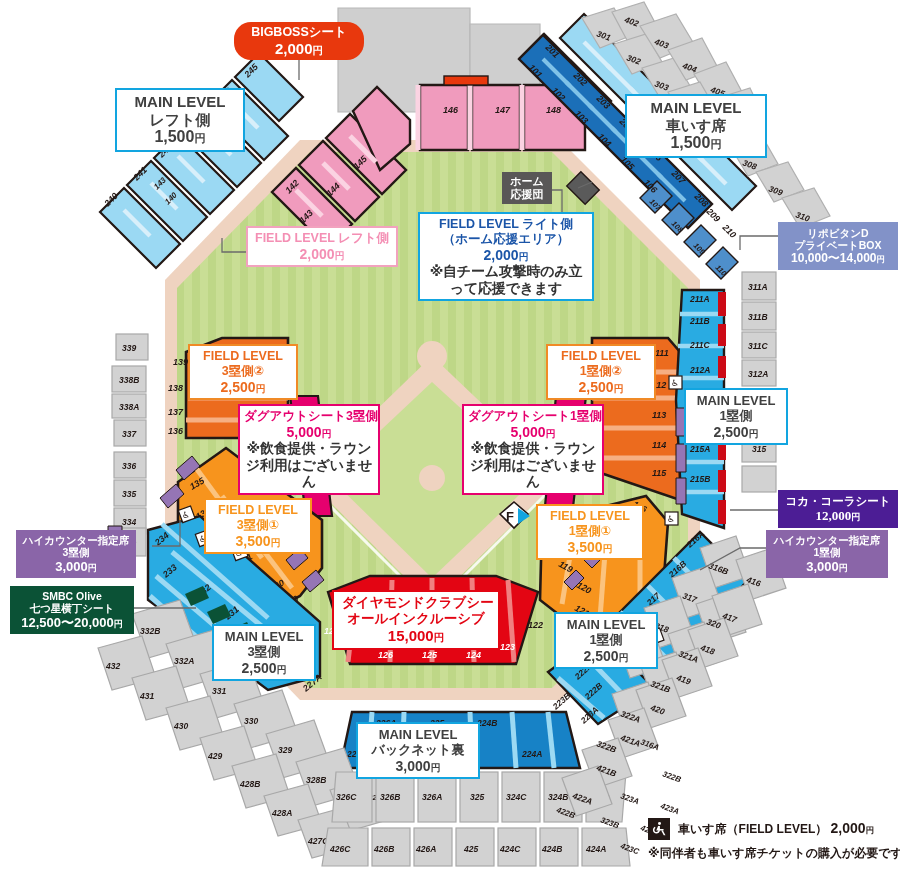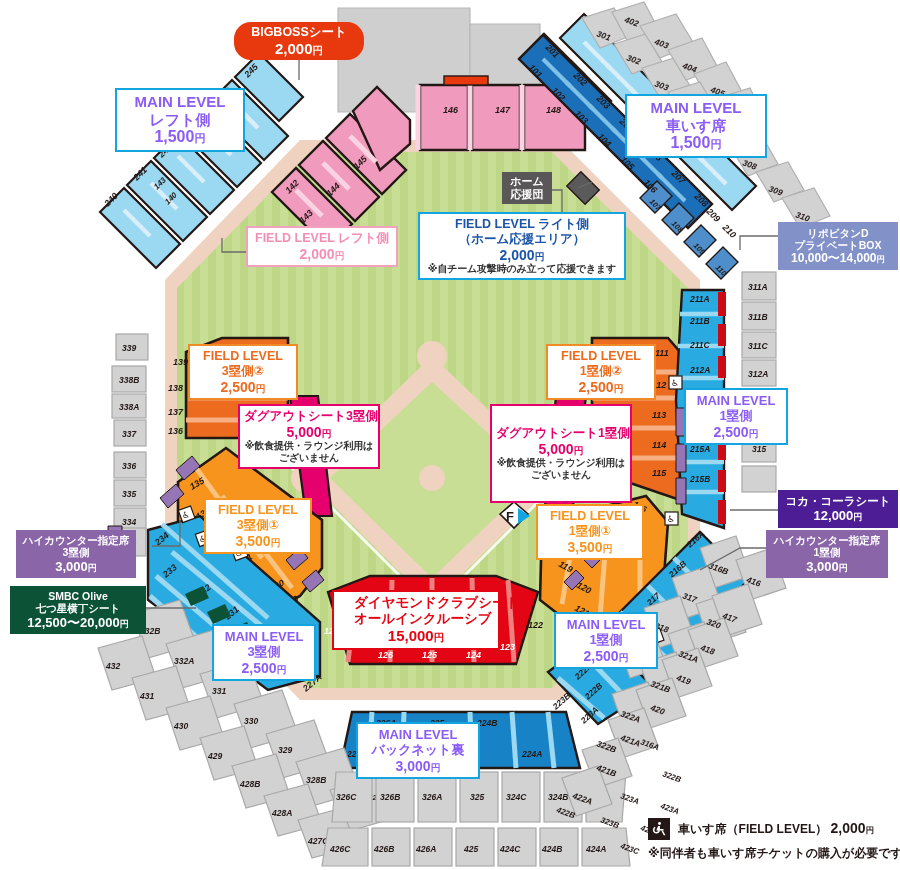--- a/index.html
+++ b/index.html
@@ -6,24 +6,24 @@
   body{width:900px;height:870px;position:relative;overflow:hidden;
        font-family:"Liberation Sans","DejaVu Sans",sans-serif;}
   #stage{position:absolute;left:0;top:0;width:900px;height:870px;}
   svg#map{position:absolute;left:0;top:0;width:900px;height:870px;}
 
   
   .callout{position:absolute;background:#ffffff;box-sizing:border-box;
            text-align:center;line-height:1.18;z-index:40;}
   .callout .l1,.callout .l2,.callout .l3,.callout .l4{display:block;white-space:nowrap;}
   .yen{font-size:.70em;}
-  .note{font-size:10px;color:#333;font-weight:700;letter-spacing:-.2px;}
-
-  
-  .c-blue{border:2px solid #12A5E0;color:#8b5cf6;font-weight:700;}
+  .note{font-size:14px;color:#333;font-weight:700;letter-spacing:-.2px;}
+
+  
+  .c-blue{border:2px solid #12A5E0;color:#404040;font-weight:700;}
   
   .c-pink{border:2px solid #F2A2BE;color:#F48FB4;font-weight:700;}
   
   .c-orange2{border:2px solid #F08A26;color:#EC6B1E;font-weight:700;}
   
   .c-orange1{border:2px solid #F7941D;color:#F7941D;font-weight:700;}
   
   .c-magenta{border:2px solid #E6006E;color:#E6006E;font-weight:700;}
   
   .c-redsolid{background:#E8380D;color:#fff;font-weight:700;border:none;}
@@ -651,21 +651,21 @@
       </div>
       <div class="callout c-blue" style="left: 625px; top: 94px; width: 142px; min-height: 58px; font-size: 15px; display: flex; flex-direction: column; justify-content: center; padding: 3px 4px;">
         <span class="l1">MAIN LEVEL</span>
         <span class="l2">車いす席</span>
         <span class="price" style="font-size: 16px;"><span>1,500</span><span class="yen">円</span></span>
       </div>
       <div class="callout c-pink" style="left: 246px; top: 226px; width: 152px; min-height: 38px; font-size: 12.5px; display: flex; flex-direction: column; justify-content: center; padding: 3px 4px;">
         <span class="l1">FIELD LEVEL レフト側</span>
         <span class="price" style="font-size: 14px;"><span>2,000</span><span class="yen">円</span></span>
       </div>
-      <div class="callout c-cyan" style="left: 418px; top: 212px; width: 208px; min-height: 62px; font-size: 12.5px; display: flex; flex-direction: column; justify-content: center; padding: 3px 4px;">
+      <div class="callout c-cyan" style="left: 418px; top: 212px; width: 176px; min-height: 62px; font-size: 12.5px; display: flex; flex-direction: column; justify-content: center; padding: 3px 4px;">
         <span class="l1">FIELD LEVEL ライト側</span>
         <span class="l2">（ホーム応援エリア）</span>
         <span class="price" style="font-size: 14px;"><span>2,000</span><span class="yen">円</span></span>
         <span class="note">※自チーム攻撃時のみ立って応援できます</span>
       </div>
       <div class="callout c-gray" style="left: 502px; top: 172px; width: 50px; min-height: 32px; font-size: 11px; display: flex; flex-direction: column; justify-content: center; padding: 3px 4px;">
         <span class="l1">ホーム</span>
         <span class="l2">応援団</span>
       </div>
       <div class="callout c-indigo" style="left: 778px; top: 222px; width: 120px; min-height: 48px; font-size: 10.5px; display: flex; flex-direction: column; justify-content: center; padding: 3px 4px;">
@@ -681,21 +681,21 @@
       <div class="callout c-orange2" style="left: 546px; top: 344px; width: 110px; min-height: 54px; font-size: 12.5px; display: flex; flex-direction: column; justify-content: center; padding: 3px 4px;">
         <span class="l1">FIELD LEVEL</span>
         <span class="l2">1塁側②</span>
         <span class="price" style="font-size: 14px;"><span>2,500</span><span class="yen">円</span></span>
       </div>
       <div class="callout c-magenta" style="left: 238px; top: 404px; width: 142px; min-height: 54px; font-size: 12.5px; display: flex; flex-direction: column; justify-content: flex-start; padding: 3px 4px;">
         <span class="l1">ダグアウトシート3塁側</span>
         <span class="price" style="font-size: 14px;"><span>5,000</span><span class="yen">円</span></span>
         <span class="note">※飲食提供・ラウンジ利用はございません</span>
       </div>
-      <div class="callout c-magenta" style="left: 462px; top: 404px; width: 142px; min-height: 54px; font-size: 12.5px; display: flex; flex-direction: column; justify-content: space-between; padding: 20px 4px; margin-left: 28px;">
+      <div class="callout c-magenta" style="left: 462px; top: 404px; width: 142px; min-height: 54px; font-size: 12.5px; display: flex; flex-direction: column; justify-content: space-between; padding: 3px 4px;">
         <span class="l1">ダグアウトシート1塁側</span>
         <span class="price" style="font-size: 14px;"><span>5,000</span><span class="yen">円</span></span>
         <span class="note">※飲食提供・ラウンジ利用はございません</span>
       </div>
       <div class="callout c-orange1" style="left: 204px; top: 498px; width: 108px; min-height: 52px; font-size: 12.5px; display: flex; flex-direction: column; justify-content: center; padding: 3px 4px;">
         <span class="l1">FIELD LEVEL</span>
         <span class="l2">3塁側①</span>
         <span class="price" style="font-size: 14px;"><span>3,500</span><span class="yen">円</span></span>
       </div>
       <div class="callout c-orange1" style="left: 536px; top: 504px; width: 108px; min-height: 52px; font-size: 12.5px; display: flex; flex-direction: column; justify-content: center; padding: 3px 4px;">
@@ -716,40 +716,40 @@
       <div class="callout c-blue" style="left: 554px; top: 612px; width: 104px; min-height: 56px; font-size: 13px; display: flex; flex-direction: column; justify-content: center; padding: 3px 4px;">
         <span class="l1">MAIN LEVEL</span>
         <span class="l2">1塁側</span>
         <span class="price" style="font-size: 14px;"><span>2,500</span><span class="yen">円</span></span>
       </div>
       <div class="callout c-blue" style="left: 356px; top: 722px; width: 124px; min-height: 56px; font-size: 13px; display: flex; flex-direction: column; justify-content: center; padding: 3px 4px;">
         <span class="l1">MAIN LEVEL</span>
         <span class="l2">バックネット裏</span>
         <span class="price" style="font-size: 14px;"><span>3,000</span><span class="yen">円</span></span>
       </div>
-      <div class="callout c-red" style="left: 332px; top: 590px; width: 168px; min-height: 58px; font-size: 13.5px; display: flex; flex-direction: column; justify-content: center; padding: 3px 20px;">
+      <div class="callout c-red" style="left: 332px; top: 590px; width: 168px; min-height: 58px; font-size: 13.5px; display: flex; flex-direction: column; justify-content: center; padding: 3px 8px;">
         <span class="l1">ダイヤモンドクラブシート</span>
         <span class="l2">オールインクルーシブ</span>
         <span class="price" style="font-size: 15px;"><span>15,000</span><span class="yen">円</span></span>
       </div>
       <div class="callout c-redbox" style="left: 778px; top: 490px; width: 120px; min-height: 38px; font-size: 11.5px; display: flex; flex-direction: column; justify-content: center; padding: 3px 4px;">
         <span class="l1">コカ・コーラシート</span>
-        <span class="price" style="font-size: 13px;"><span>12,000</span><span class="yen">円</span></span>
+        <span class="price" style="font-size: 13px; font-family: Liberation Serif, serif;"><span>12,000</span><span class="yen">円</span></span>
       </div>
       <div class="callout c-purple" style="left: 16px; top: 530px; width: 120px; min-height: 48px; font-size: 10.5px; display: flex; flex-direction: column; justify-content: center; padding: 3px 4px;">
         <span class="l1">ハイカウンター指定席</span>
         <span class="l2">3塁側</span>
         <span class="price" style="font-size: 13px;"><span>3,000</span><span class="yen">円</span></span>
       </div>
       <div class="callout c-purple" style="left: 766px; top: 530px; width: 122px; min-height: 48px; font-size: 10.5px; display: flex; flex-direction: column; justify-content: center; padding: 3px 4px;">
         <span class="l1">ハイカウンター指定席</span>
         <span class="l2">1塁側</span>
         <span class="price" style="font-size: 13px;"><span>3,000</span><span class="yen">円</span></span>
       </div>
-      <div class="callout c-green" style="left: 10px; top: 586px; width: 136px; min-height: 48px; font-size: 10.5px; display: flex; flex-direction: column; justify-content: center; padding: 3px 4px;">
+      <div class="callout c-green" style="left: 10px; top: 586px; width: 124px; min-height: 48px; font-size: 10.5px; display: flex; flex-direction: column; justify-content: center; padding: 3px 4px;">
         <span class="l1">SMBC Olive</span>
         <span class="l2">七つ星横丁シート</span>
         <span class="price" style="font-size: 13px;"><span>12,500〜20,000</span><span class="yen">円</span></span>
       </div>
     </div>
 
 <div id="legend" style="left:648px;top:818px;">
   <div class="legend-row">
     <div class="wc-icon">
       <svg viewBox="0 0 24 24" fill="#ffffff" aria-hidden="true">

